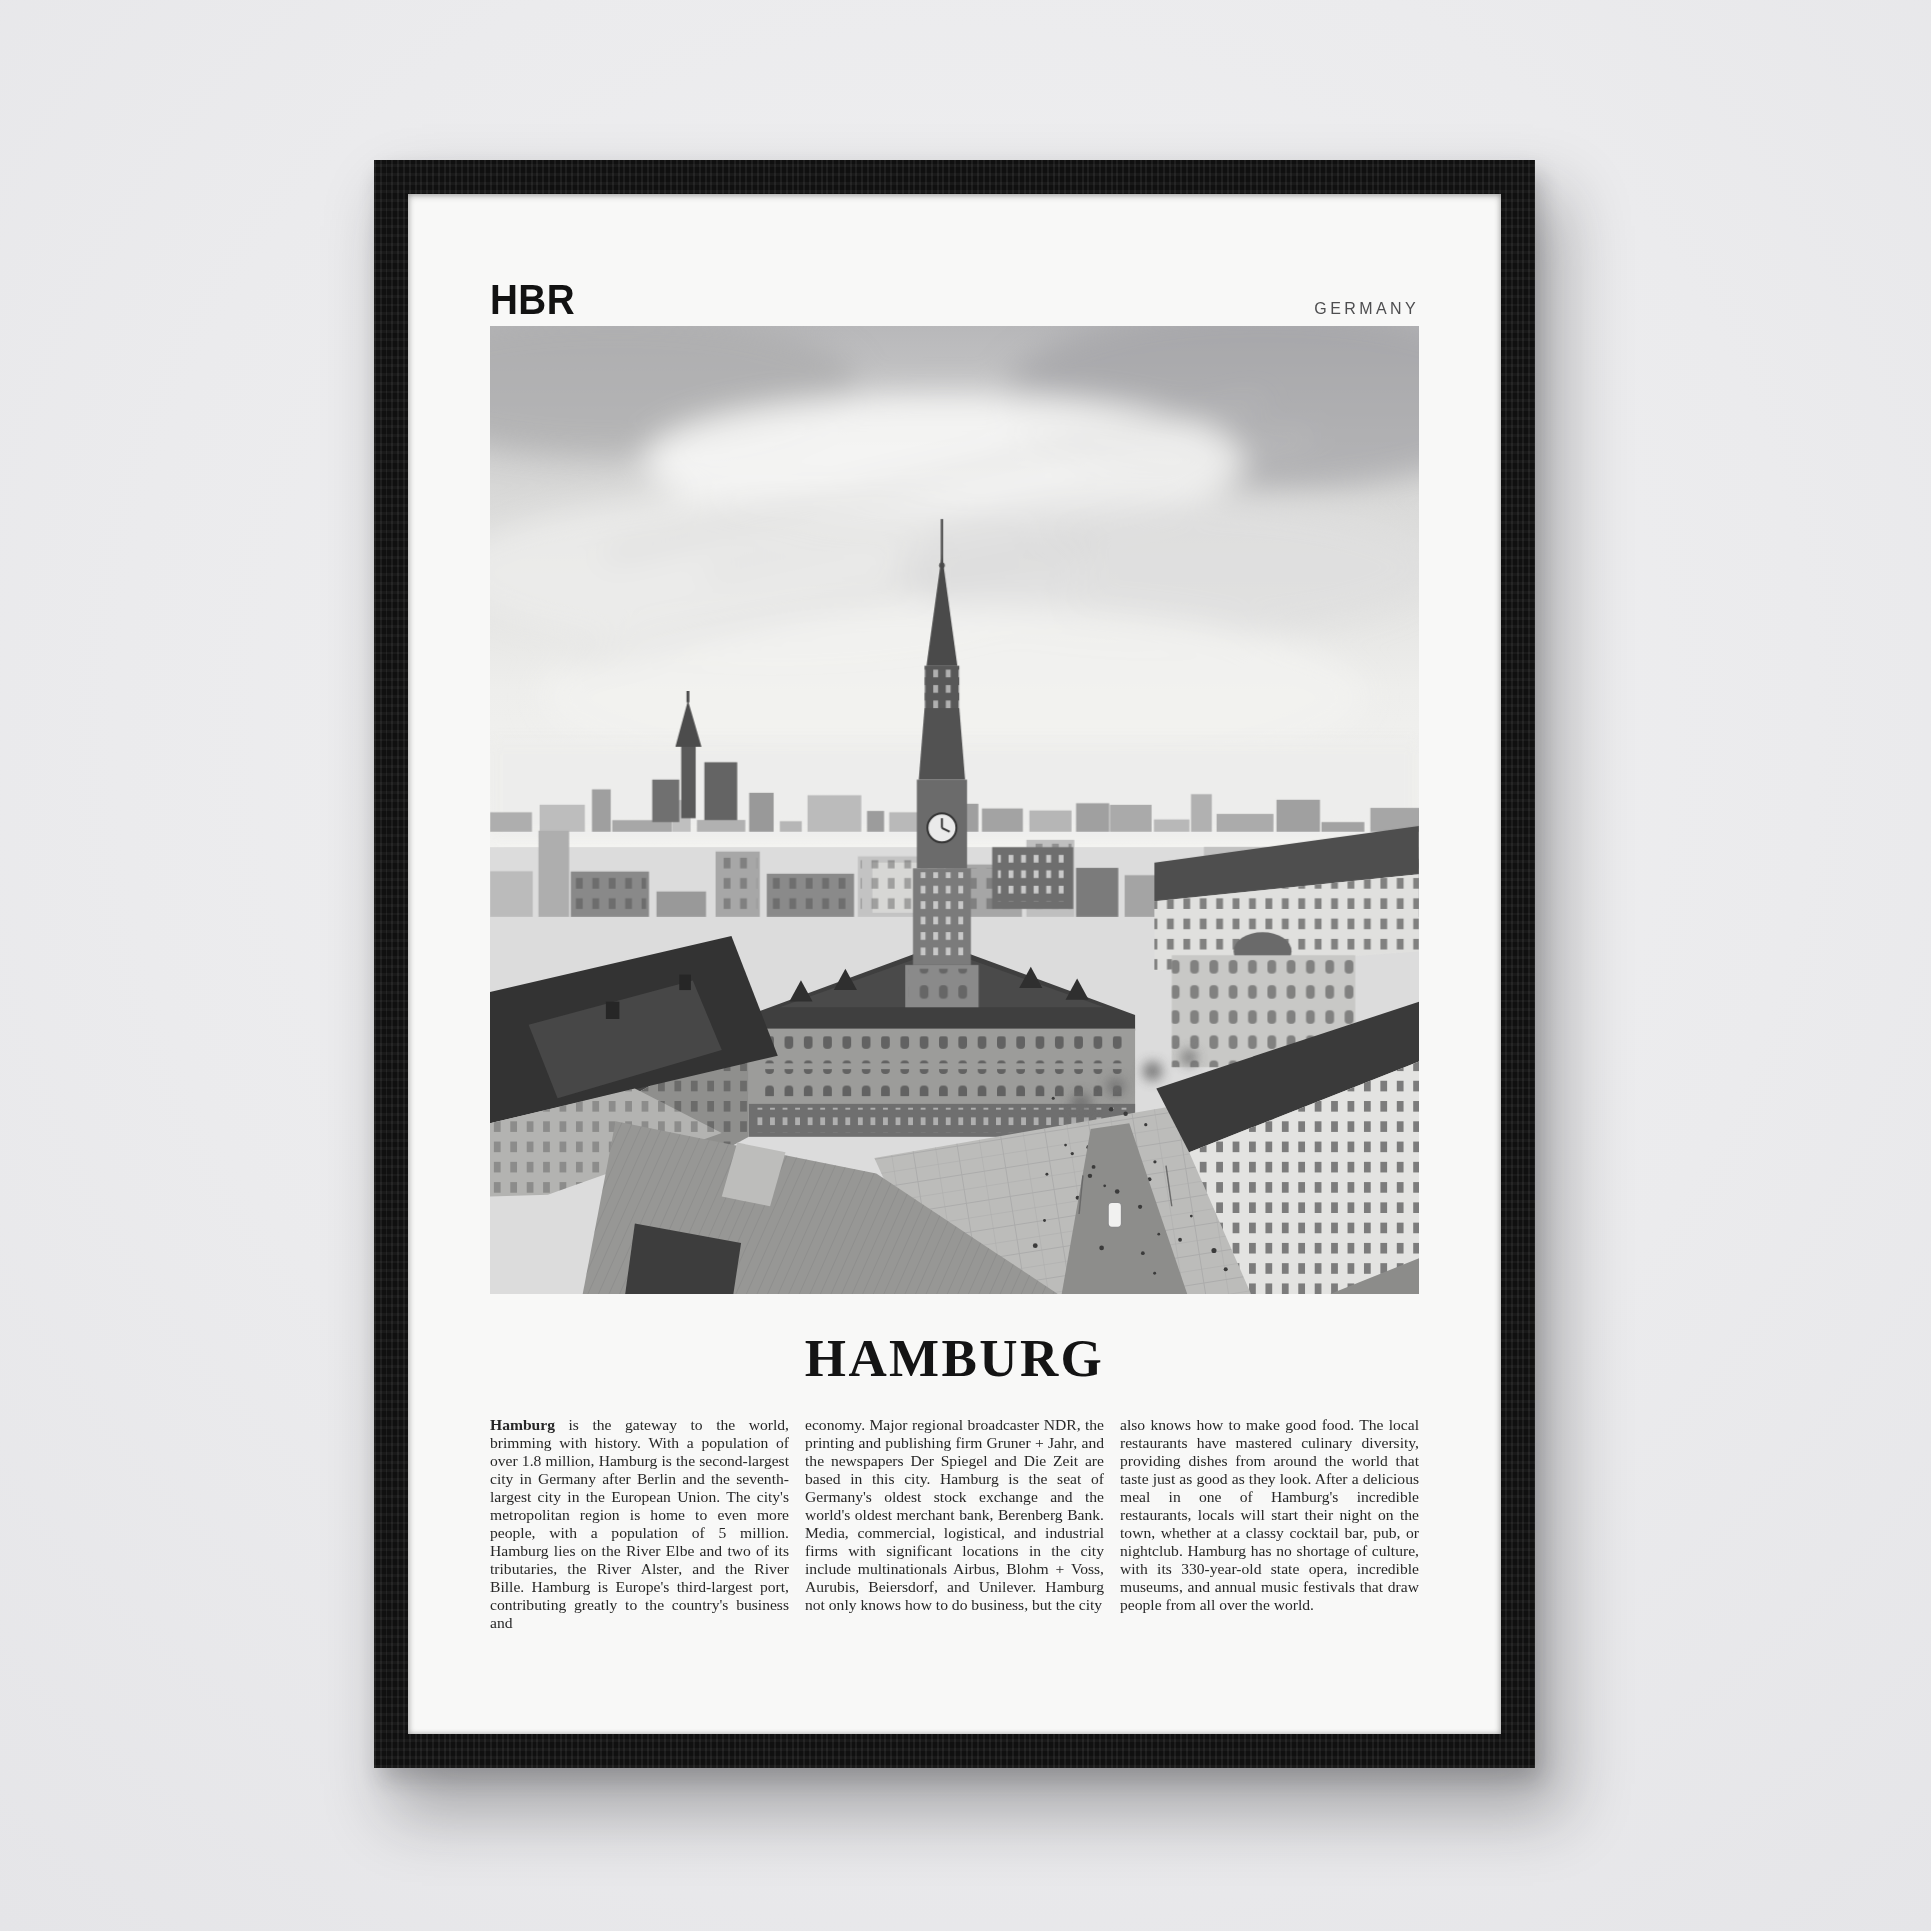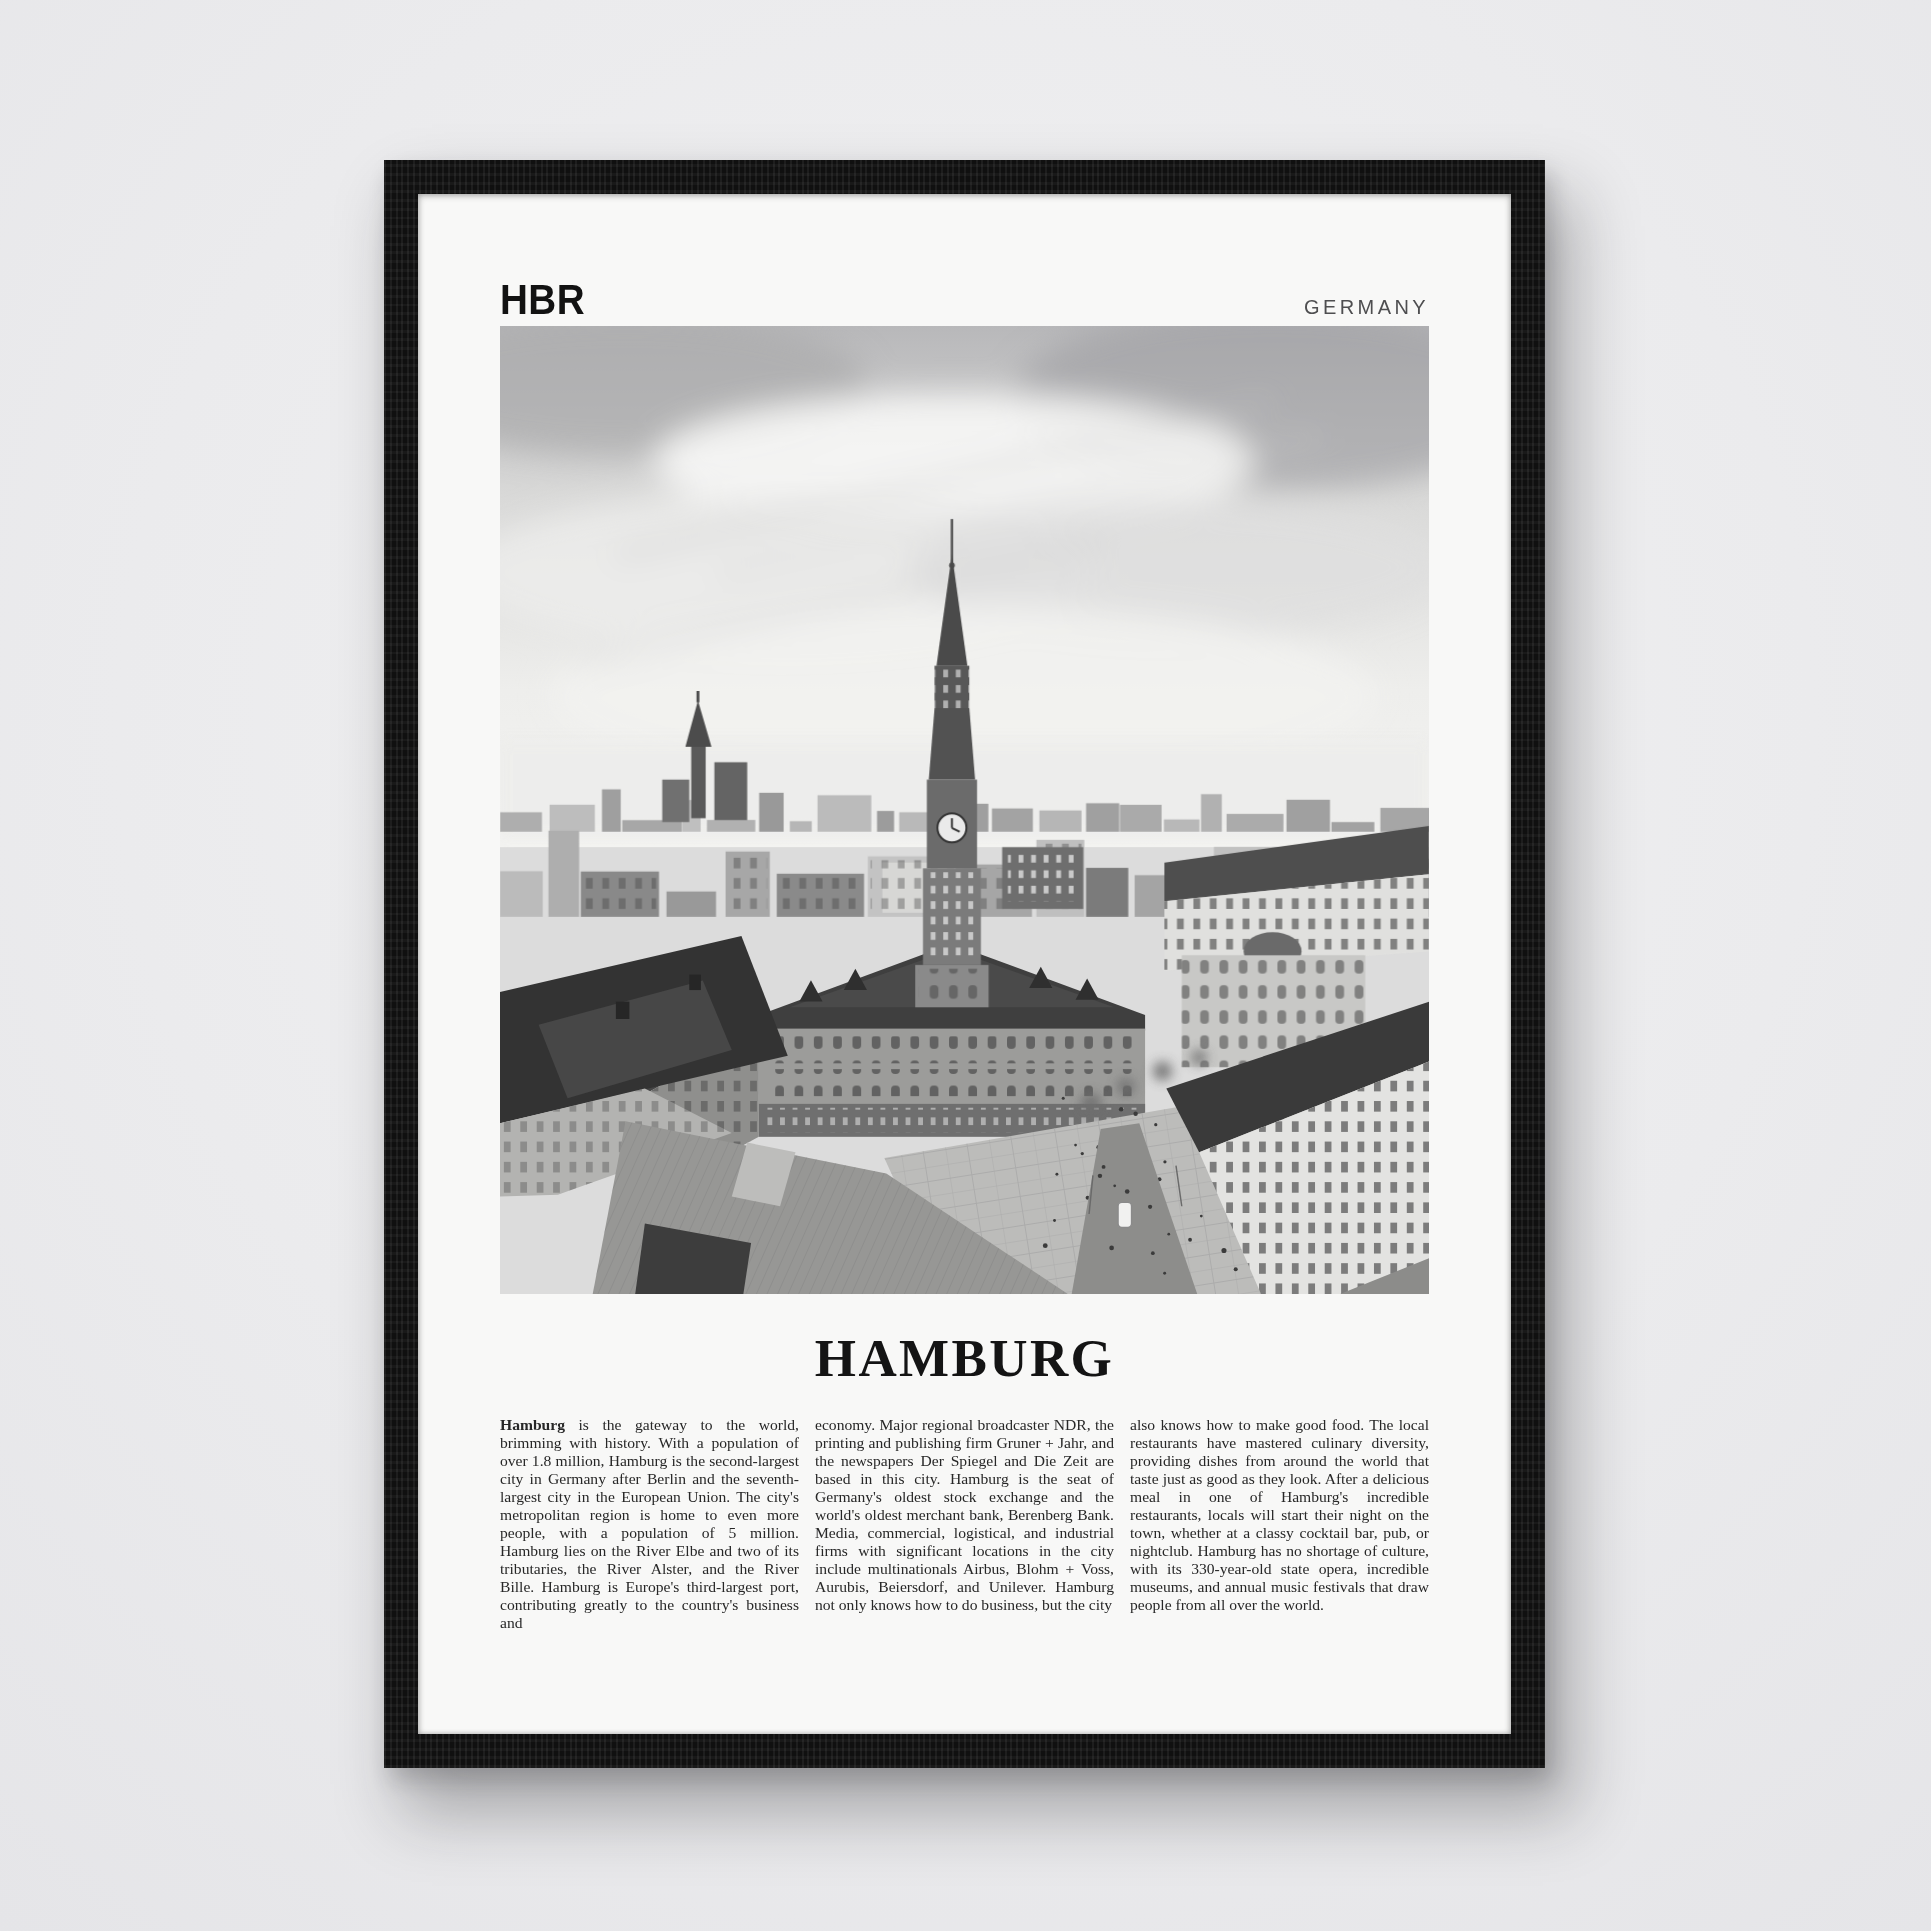--- a/index.html
+++ b/index.html
@@ -2,41 +2,41 @@
 <html><head>
 <meta charset="utf-8">
 <style>
   html,body{margin:0;padding:0;}
   body{
     width:1931px;height:1931px;position:relative;overflow:hidden;
     background:radial-gradient(circle at 50% 38%, #f1f1f2 0%, #ebebed 55%, #e5e5e8 100%);
     font-family:"Liberation Sans", sans-serif;
   }
   .frame{
-    position:absolute;left:384px;top:160px;width:1161px;height:1608px;
+    position:absolute;left:374px;top:160px;width:1161px;height:1608px;
     background:
       repeating-linear-gradient(90deg, rgba(255,255,255,.06) 0 1.9px, rgba(0,0,0,0) 1.9px 5.8px),
       repeating-linear-gradient(0deg, rgba(255,255,255,.04) 0 2.9px, rgba(0,0,0,0) 2.9px 8.7px),
       #101010;
     box-shadow: 23px 41px 62px 5.8px rgba(25,25,30,.30), 5.8px 11.6px 21px rgba(25,25,30,.20);
   }
   .mat{
     position:absolute;inset:34px;background:#f8f8f7;
     box-shadow: inset 0 1.9px 7.7px rgba(0,0,0,.22), inset 1.9px 0 5.8px rgba(0,0,0,.12), inset -1.9px 0 5.8px rgba(0,0,0,.12);
   }
   .header{
     position:absolute;left:82px;right:82px;top:85px;
     display:flex;justify-content:space-between;align-items:baseline;
   }
   .brand{
     font-weight:900;font-size:42px;line-height:1;letter-spacing:0.5px;color:#121212;
     transform:scaleX(.92);transform-origin:left bottom;
   }
   .country{
-    font-weight:400;font-size:20px;line-height:1;letter-spacing:3.4px;color:#4e4e50;
+    font-weight:400;font-size:16px;line-height:1;letter-spacing:3.4px;color:#4e4e50;
   }
   .photo{
     position:absolute;left:82px;top:132px;width:929px;height:968px;
     background:#dcdcdc;overflow:hidden;
   }
   .photo svg{display:block;width:100%;height:100%;}
   .title{
     position:absolute;left:0;right:0;top:1137px;text-align:center;
     font-family:"Liberation Serif", serif;font-weight:700;font-size:53px;line-height:1.05;
     letter-spacing:2.4px;color:#141414;

